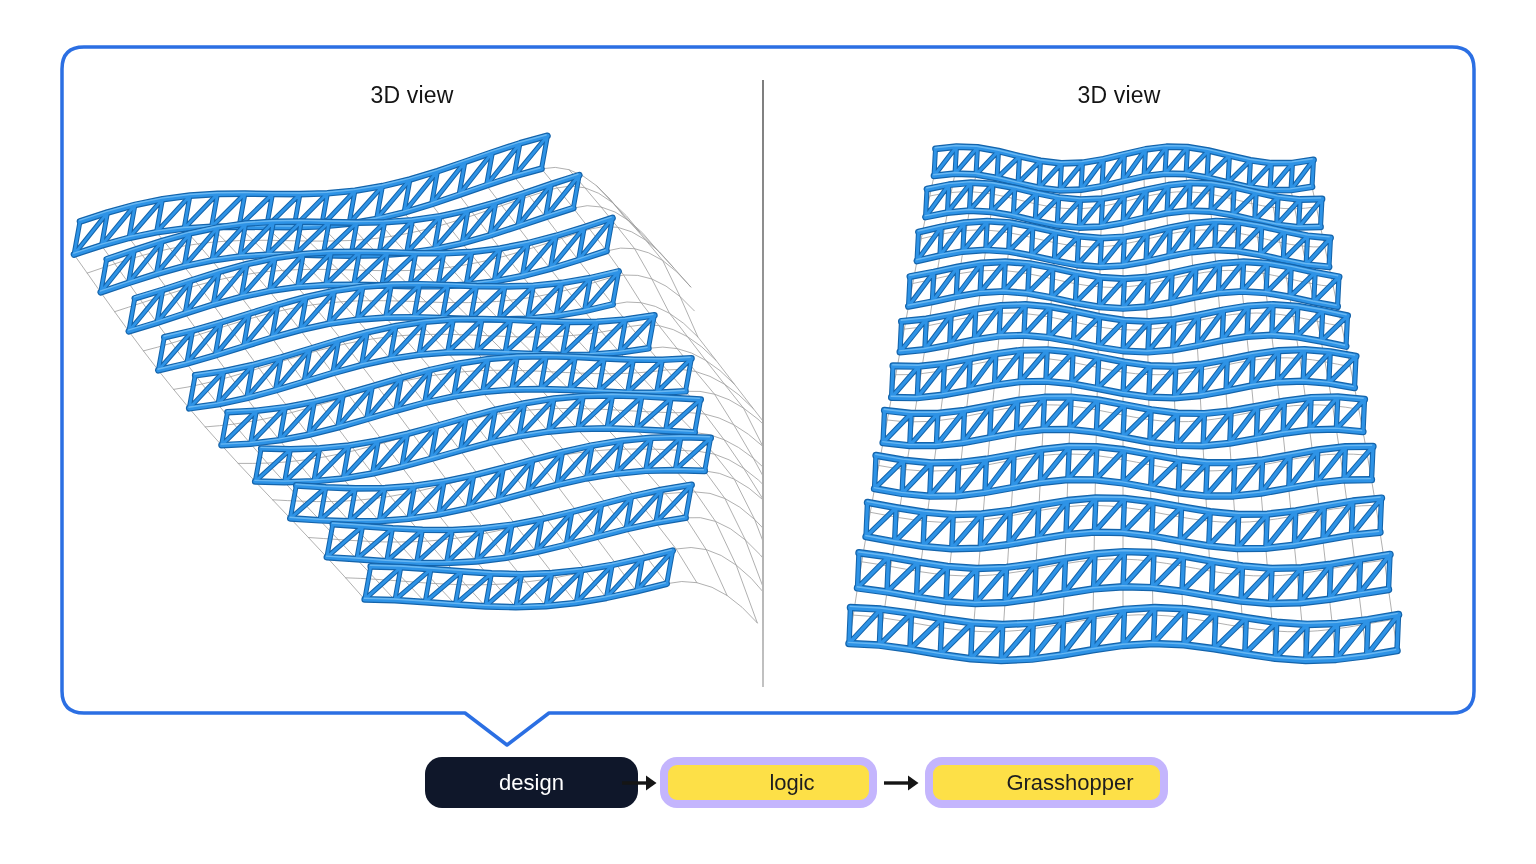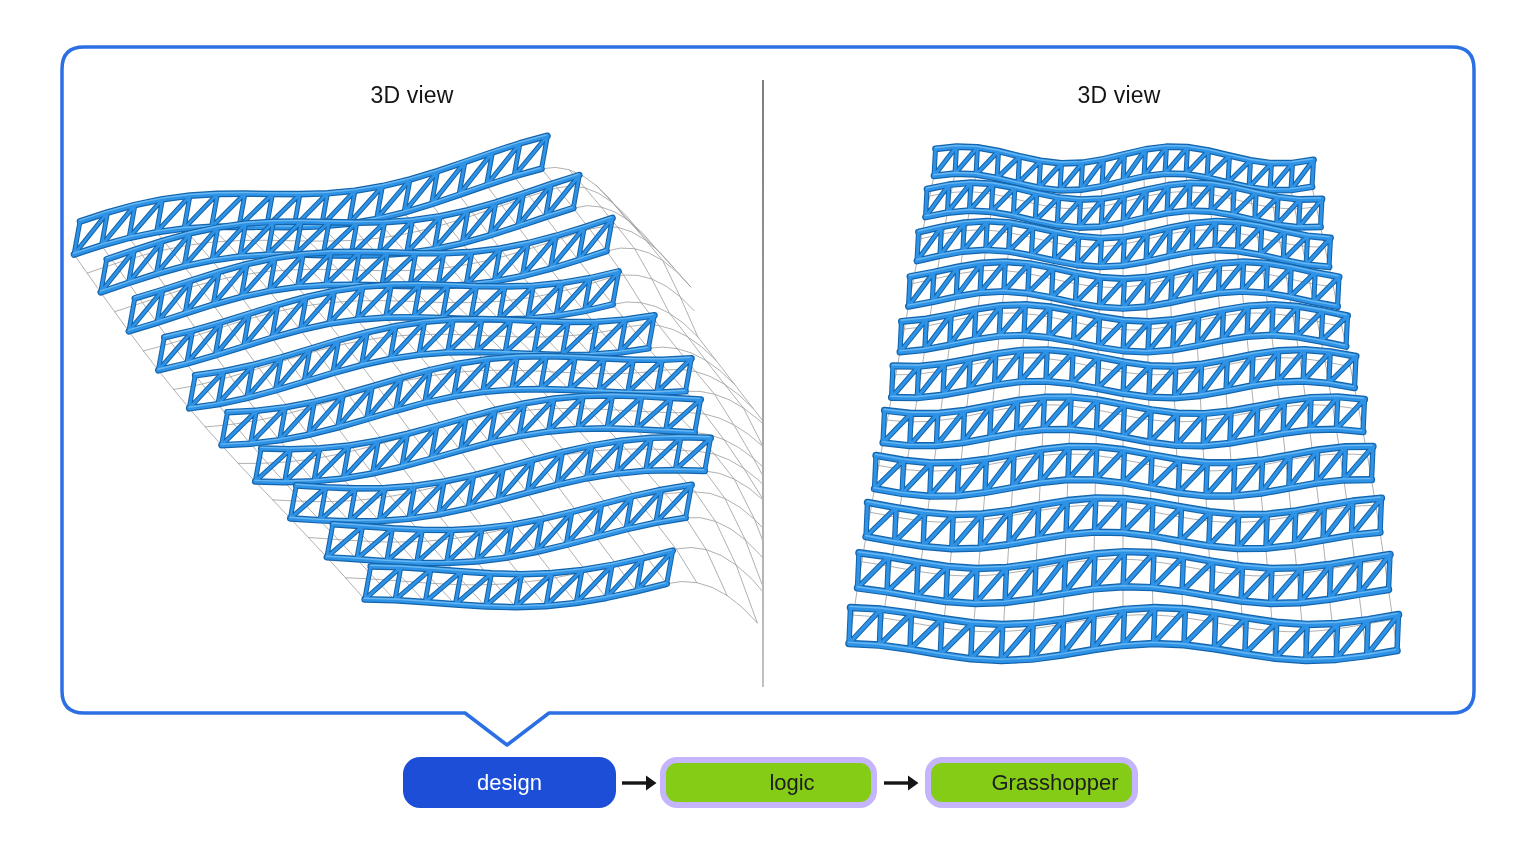--- a/index.html
+++ b/index.html
@@ -9,25 +9,25 @@
   .panel-title{position:absolute;font-size:23px;color:#141414;text-align:center;letter-spacing:.2px;}
   #title-left{left:62px;top:82px;width:700px;}
   #title-right{left:764px;top:82px;width:710px;}
   .scene{position:absolute;}
   #scene-left{left:62px;top:108px;}
   #scene-right{left:800px;top:118px;}
   .divider{position:absolute;left:762px;top:80px;width:2px;height:607px;
            background:linear-gradient(#7d7d7d,#c2c2c2);}
   .chip{position:absolute;top:757px;height:51px;border-radius:17px;box-sizing:border-box;
         display:flex;align-items:center;justify-content:center;font-size:22px;cursor:pointer;}
-  .chip.active{background:#1d4ed8;color:#ffffff;border:none;}
-  .chip.outline{background:#84cc16;border:6px solid #c4b5fd;color:#1d1d1f;padding-left:47px;}
+  .chip.active{background:#0f172a;color:#ffffff;border:none;margin-left:22px;}
+  .chip.outline{background:#fde047;border:8px solid #c4b5fd;color:#1d1d1f;padding-left:47px;}
   #chip-0{left:403px;width:213px;}
   #chip-1{left:660px;width:217px;}
-  #chip-2{left:925px;width:213px;}
+  #chip-2{left:925px;width:243px;}
   .arrow{position:absolute;top:773px;}
   #arrow-0{left:620px;}
   #arrow-1{left:882px;}
 </style>
 </head>
 <body>
 
 <div class="canvas">
 
   <svg class="bubble-svg" width="1536" height="864">

